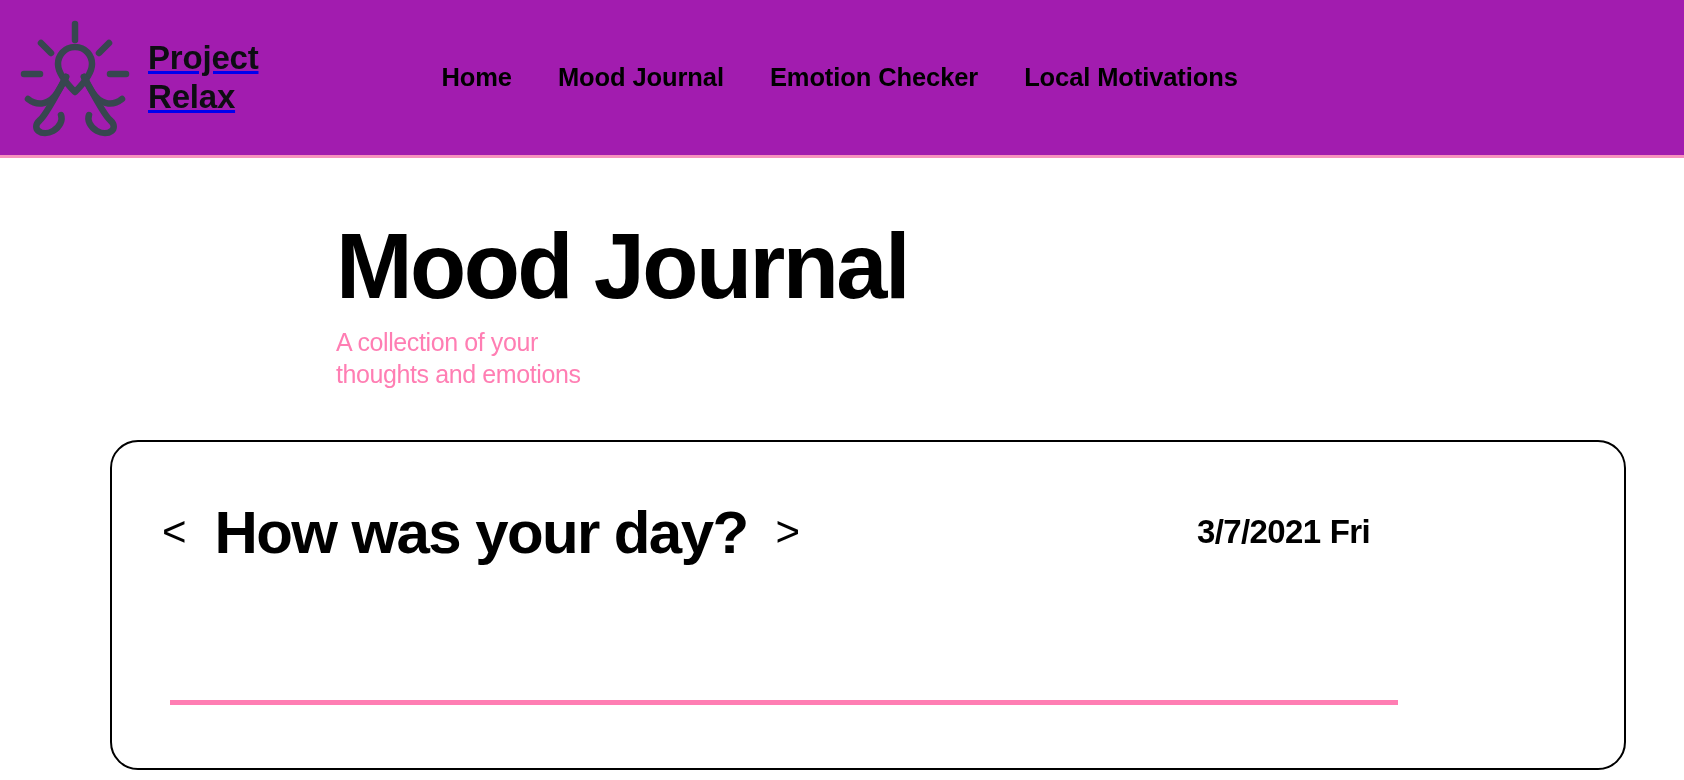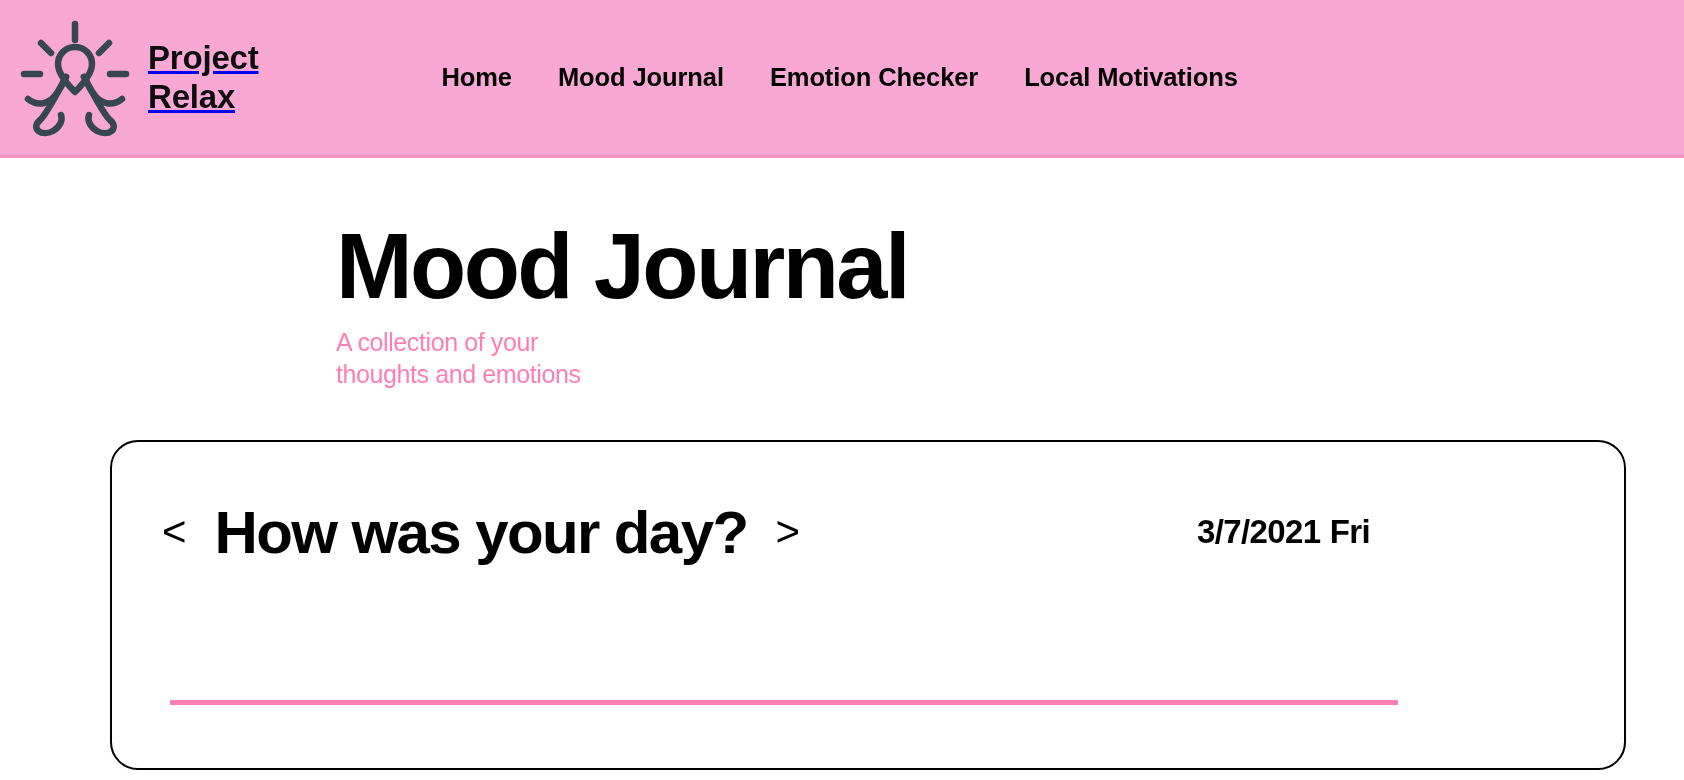--- a/index.html
+++ b/index.html
@@ -15,21 +15,21 @@
     font-family: "Liberation Sans", sans-serif;
     color: #000000;
     -webkit-font-smoothing: antialiased;
   }
 
   
   .site-header {
     position: relative;
     width: 1684px;
     height: 158px;
-    background: #f9a8d4;
+    background: #a21caf;
     border-bottom: 3px solid #F791BD;
     display: flex;
     align-items: center;
   }
 
   .brand {
     display: flex;
     align-items: center;
     margin-left: 16px;
     gap: 14px;

